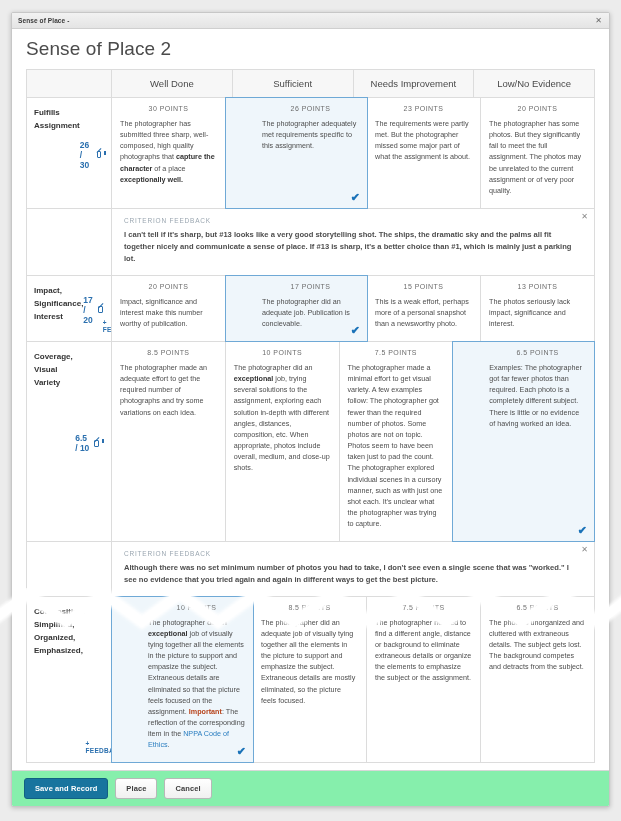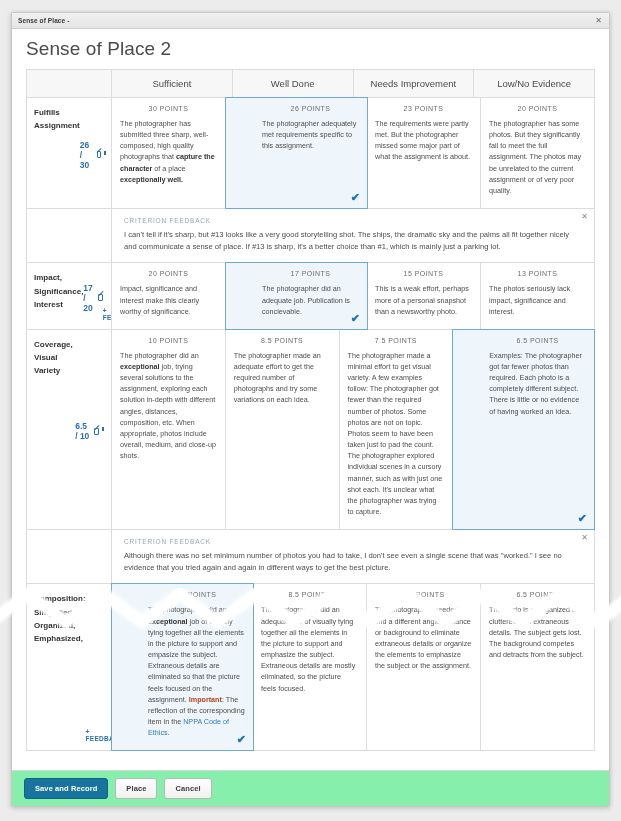--- a/index.html
+++ b/index.html
@@ -224,20 +224,21 @@
     font-size: 6.5px;
     color: #9aa6b0;
     letter-spacing: .8px;
     margin-bottom: 5px;
   }
   .cf-text {
     font-size: 7.6px;
     color: #4d4d4d;
     line-height: 1.6;
     max-width: 470px;
+    font-weight: bold;
   }
   .cf-close {
     position: absolute;
     top: 4px; right: 6px;
     font-size: 8px;
     color: #888;
     cursor: pointer;
     line-height: 1;
   }
 
@@ -304,22 +305,22 @@
     <div class="win-body">
 
       <div class="page-title">Sense of Place 2</div>
 
       <div class="scroll-area">
 
         <div class="rubric">
 
           <div class="hdr-row">
             <div class="cell-crit"></div>
+            <div class="hdr-cell">Well Done</div>
             <div class="hdr-cell">Sufficient</div>
-            <div class="hdr-cell">Well Done</div>
             <div class="hdr-cell">Needs Improvement</div>
             <div class="hdr-cell">Low/No Evidence</div>
           </div>
 
           <div class="crit-row">
             <div class="crit-left">
               <div class="crit-name">Fulfills Assignment</div>
               <div class="crit-score">
                 <span>26 / 30</span>
                 <span class="icon-edit"></span>
@@ -361,21 +362,21 @@
               <div class="crit-name">Impact, Significance, Interest</div>
               <div class="crit-score">
                 <span>17 / 20</span>
                 <span class="icon-edit"></span>
               </div>
               <div class="feedback-link">+ FEEDBACK</div>
             </div>
             <div class="levels">
               <div class="level">
                 <div class="lvl-points">20 POINTS</div>
-                <div class="lvl-desc">Impact, significance and interest make this clearly worthy of significance.</div>
+                <div class="lvl-desc">Impact, significance and interest make this number worthy of publication.</div>
               </div>
               <div class="level selected">
                 <div class="lvl-points">17 POINTS</div>
                 <div class="lvl-desc">The photographer did an adequate job. Publication is concievable.</div>
                 <div class="check">✔</div>
               </div>
               <div class="level">
                 <div class="lvl-points">15 POINTS</div>
                 <div class="lvl-desc">This is a weak effort, perhaps more of a personal snapshot than a newsworthy photo.</div>
               </div>
@@ -390,26 +391,26 @@
             <div class="crit-left">
               <div class="crit-name">Coverage, Visual Variety</div>
               <div class="crit-score">
                 <span>6.5 / 10</span>
                 <span class="icon-edit"></span>
                 <span class="badge-dot"></span>
               </div>
             </div>
             <div class="levels">
               <div class="level">
+                <div class="lvl-points">8.5 POINTS</div>
+                <div class="lvl-desc">The photographer made an adequate effort to get the required number of photographs and try some variations on each idea.</div>
+              </div>
+              <div class="level">
                 <div class="lvl-points">10 POINTS</div>
                 <div class="lvl-desc">The photographer did an <b>exceptional</b> job, trying several solutions to the assignment, exploring each solution in-depth with different angles, distances, composition, etc. When appropriate, photos include overall, medium, and close-up shots.</div>
-              </div>
-              <div class="level">
-                <div class="lvl-points">8.5 POINTS</div>
-                <div class="lvl-desc">The photographer made an adequate effort to get the required number of photographs and try some variations on each idea.</div>
               </div>
               <div class="level">
                 <div class="lvl-points">7.5 POINTS</div>
                 <div class="lvl-desc">The photographer made a minimal effort to get visual variety. A few examples follow: The photographer got fewer than the required number of photos. Some photos are not on topic. Photos seem to have been taken just to pad the count. The photographer explored individual scenes in a cursory manner, such as with just one shot each. It's unclear what the photographer was trying to capture.</div>
               </div>
               <div class="level selected">
                 <div class="lvl-points">6.5 POINTS</div>
                 <div class="lvl-desc">Examples: The photographer got far fewer photos than required. Each photo is a completely different subject. There is little or no evidence of having worked an idea.</div>
                 <div class="check">✔</div>
               </div>

